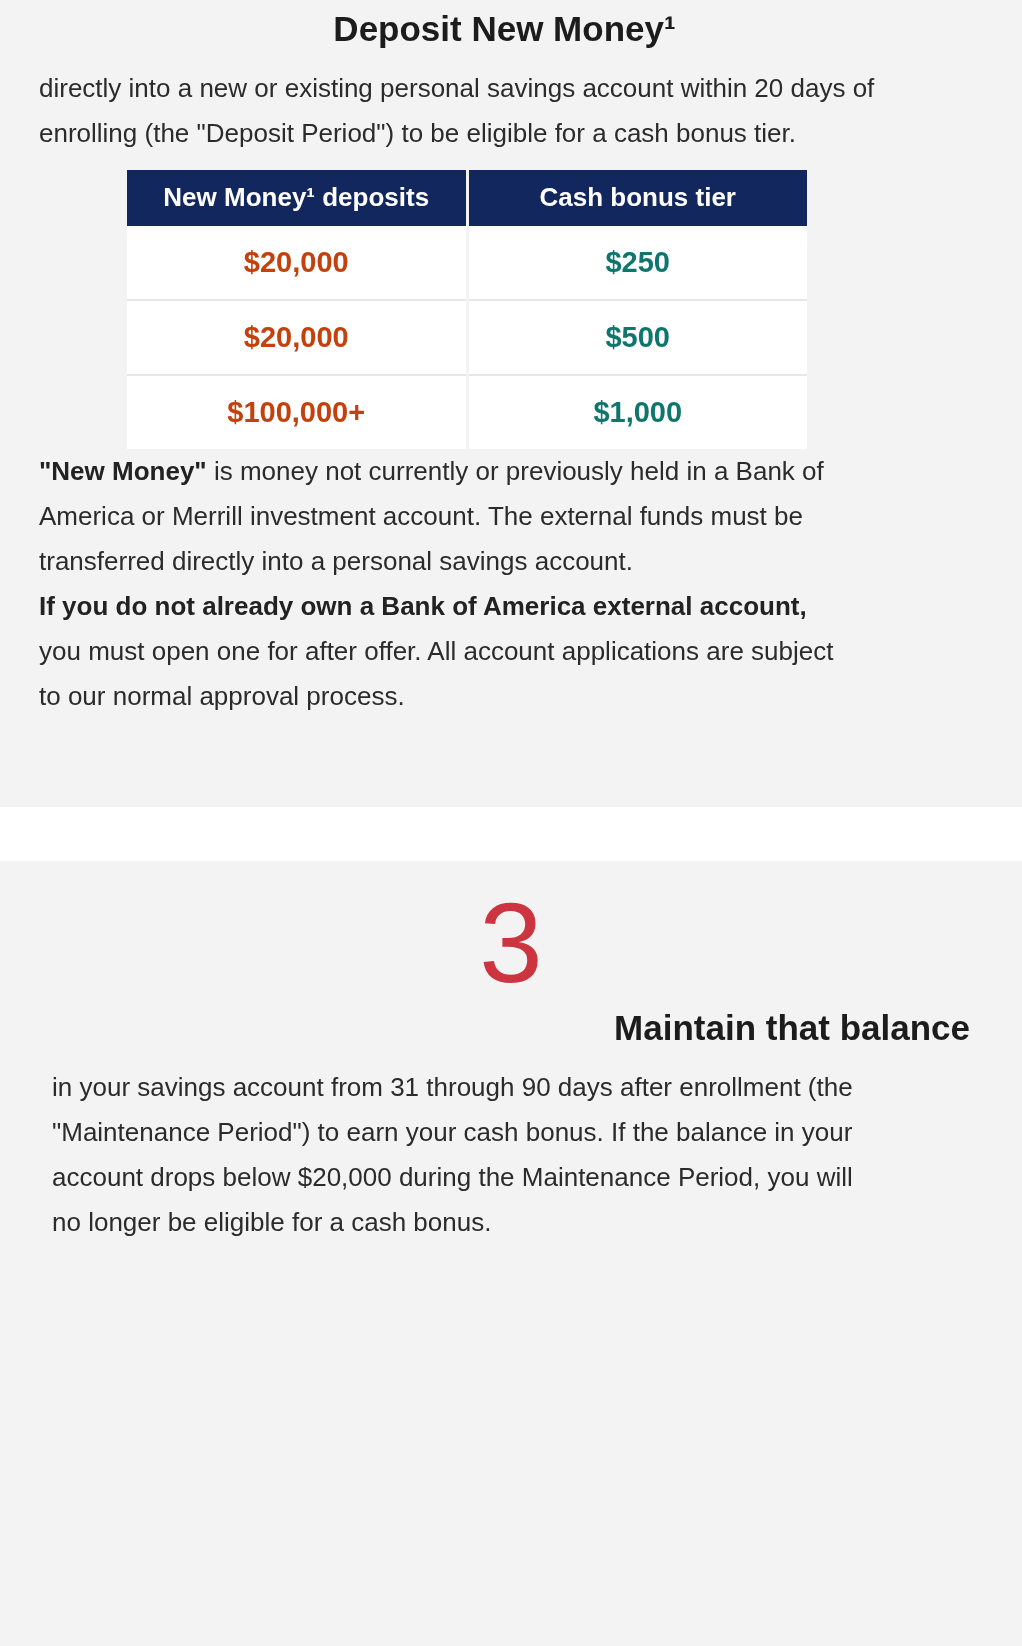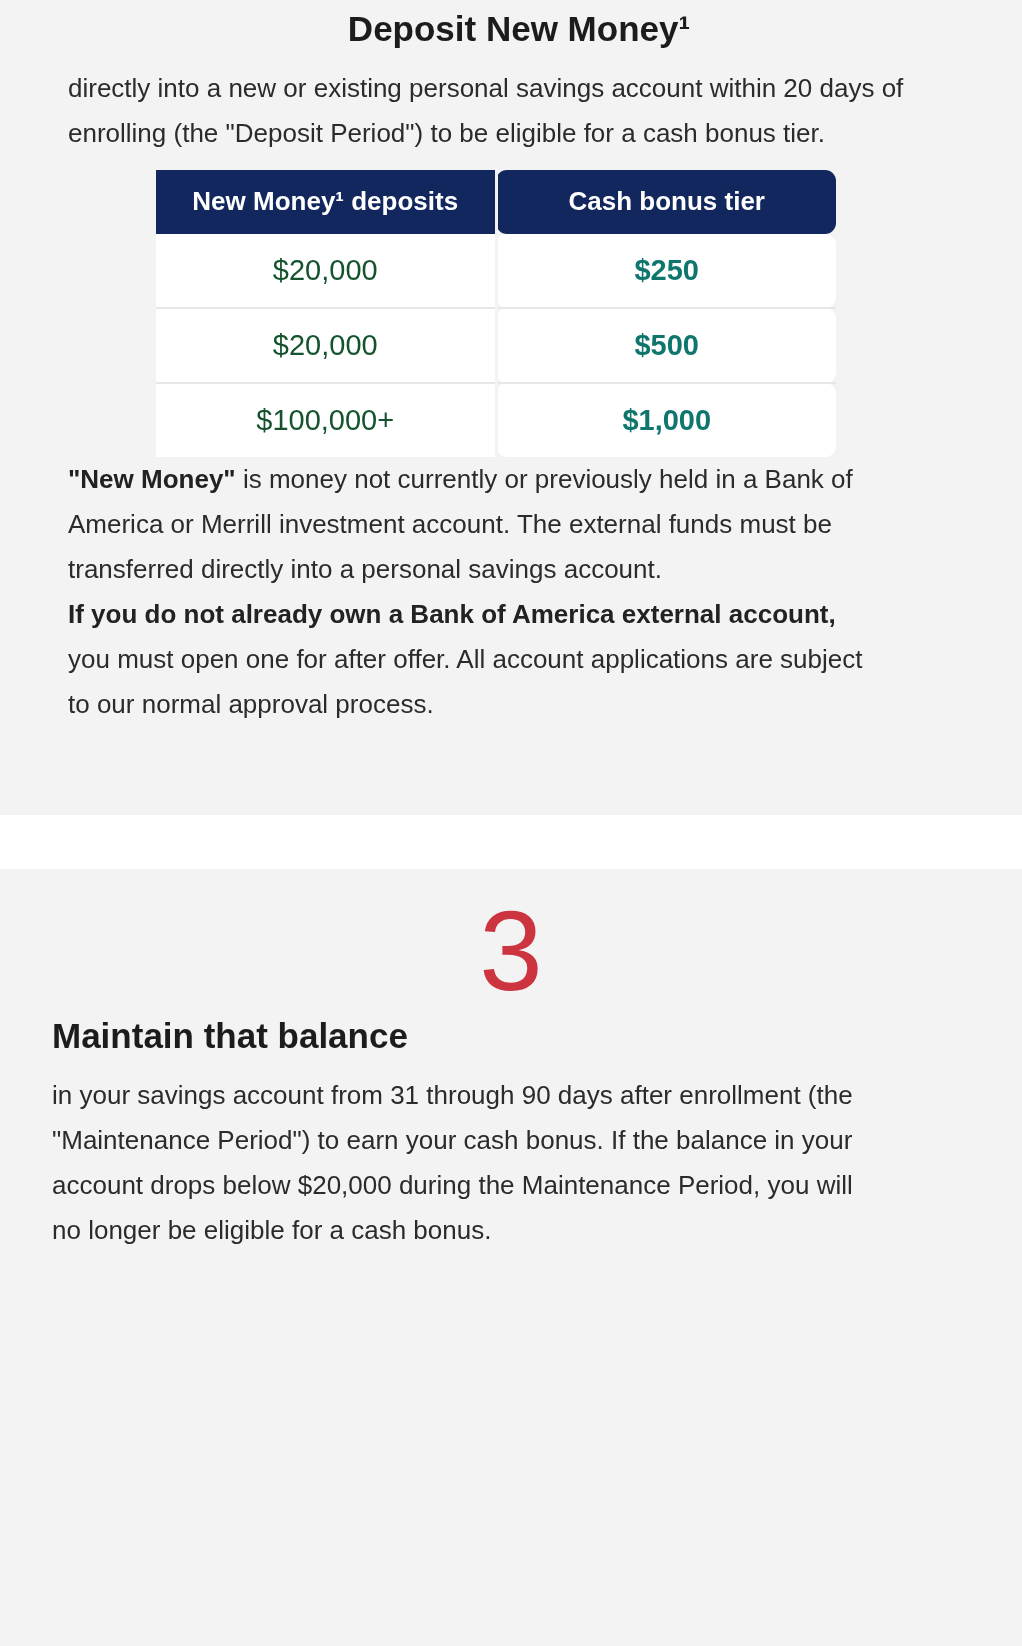--- a/index.html
+++ b/index.html
@@ -11,21 +11,21 @@
     width: 1022px;
     min-height: 1646px;
     background: #F3F3F3;
     margin: 0 auto;
     box-sizing: border-box;
     overflow: hidden;
   }
 
   
   .section-deposit {
-    padding: 6px 52px 88px 68px;
+    padding: 6px 52px 88px 39px;
   }
   .deposit-title {
     font-size: 35px;
     font-weight: bold;
     color: #1c1c1c;
     text-align: center;
     margin: 0 0 14px 0;
     line-height: 1.3;
   }
   p.body-text {
@@ -44,40 +44,39 @@
     border-collapse: collapse;
     width: 680px;
     margin: 14px 0 0 88px;
     table-layout: fixed;
   }
   .bonus-table th {
     background: #12275E;
     color: #ffffff;
     font-size: 26px;
     font-weight: bold;
-    height: 64px;
+    height: 56px;
     text-align: center;
     padding: 0 6px;
   }
   .bonus-table th + th,
   .bonus-table td + td {
     border-left: 3px solid #F3F3F3;
-    border-radius: 11px;
   }
   .bonus-table td {
     background: #ffffff;
     height: 71px;
     text-align: center;
     font-size: 29px;
     vertical-align: middle;
   }
   .bonus-table tbody tr + tr td {
     border-top: 2px solid #e7e7e7;
   }
-  .deposit-cell { color: #14532d; font-weight: normal; }
+  .deposit-cell { color: #c2410c; font-weight: bold; }
   .bonus-cell   { color: #0f766e; font-weight: bold; }
 
   
   .section-divider {
     height: 54px;
     background: #FFFFFF;
   }
 
   
   .section-maintain {
@@ -87,21 +86,21 @@
     font-size: 114px;
     line-height: 1.05;
     color: #CC3440;
     text-align: center;
     margin: 0;
   }
   .maintain-title {
     font-size: 35px;
     font-weight: bold;
     color: #1c1c1c;
-    text-align: left;
+    text-align: right;
     margin: 2px 0 14px 0;
     line-height: 1.35;
   }
   .w-maintain { max-width: 802px; }
   .w-closing  { max-width: 862px; margin-top: 42px; }
 </style>
 </head>
 <body>
 
 <div class="page">

